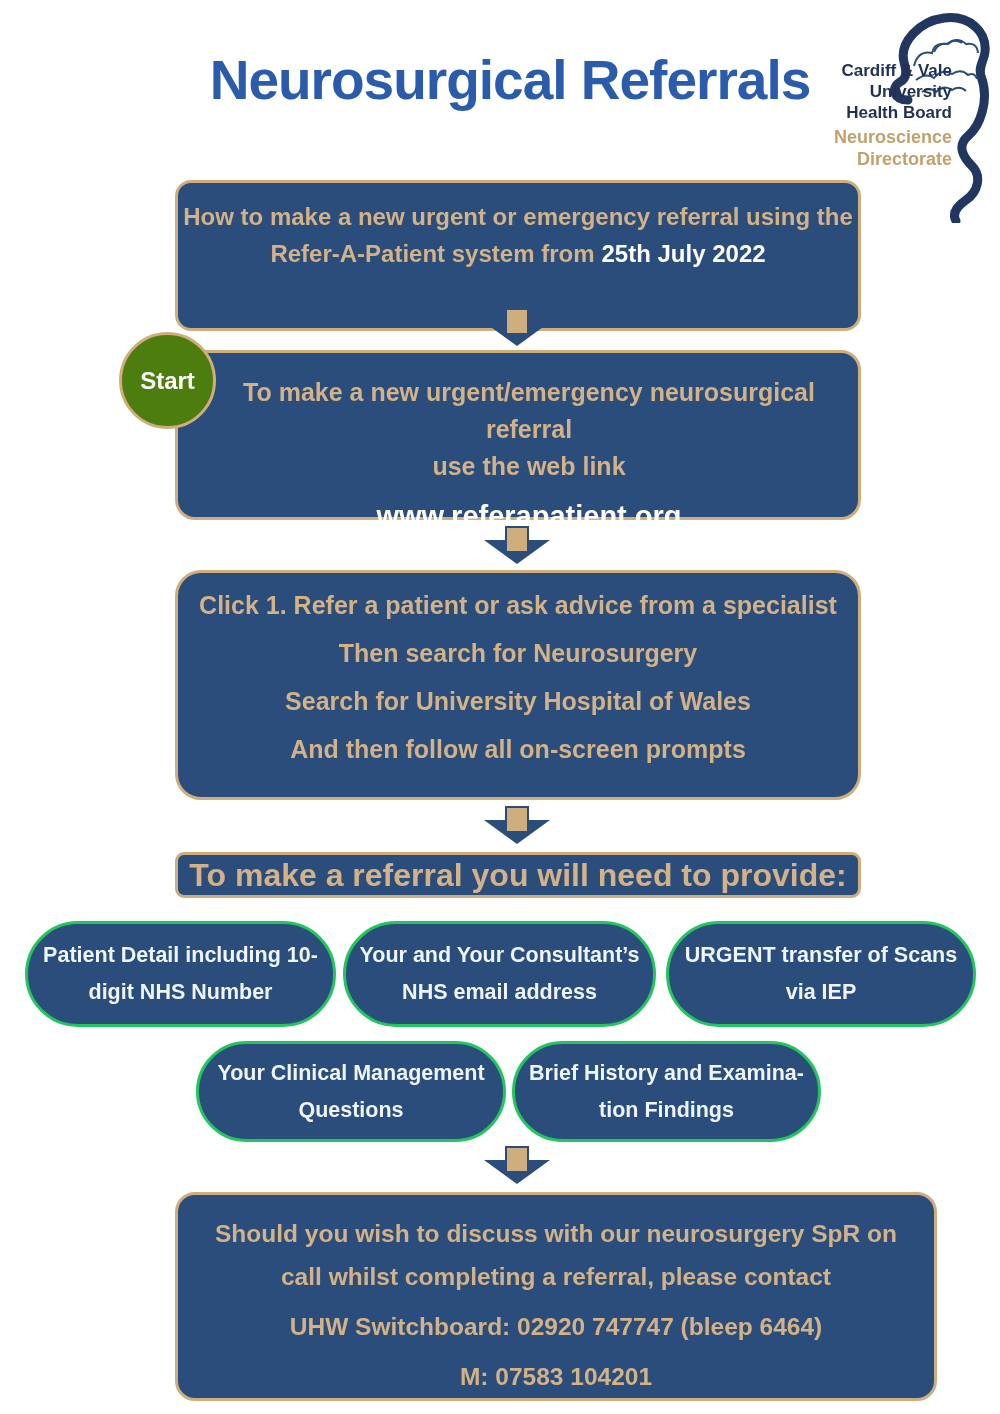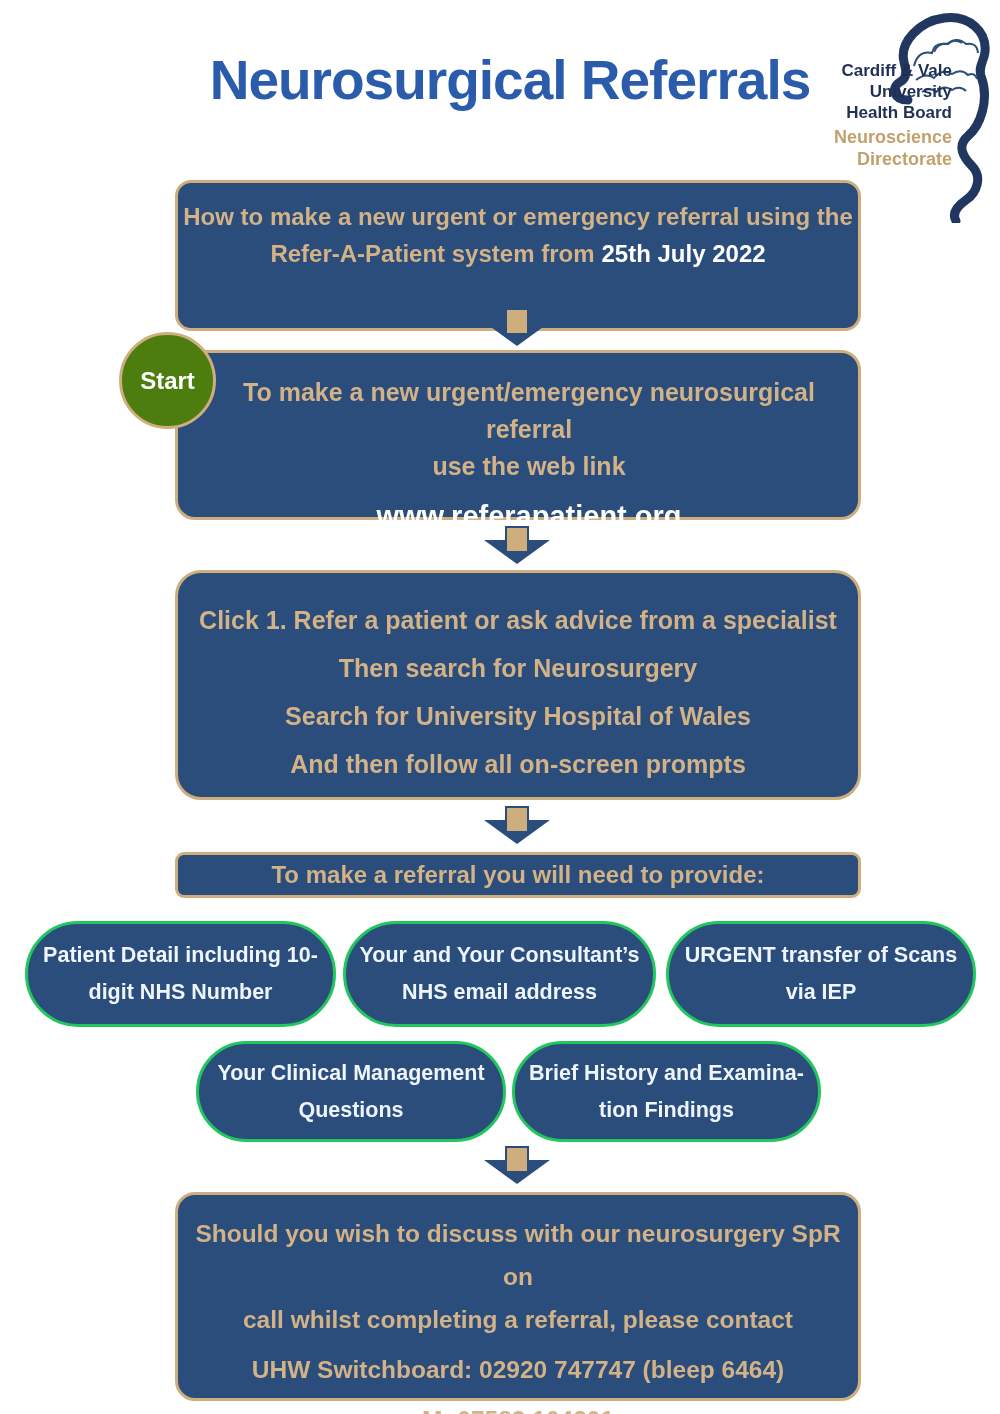--- a/index.html
+++ b/index.html
@@ -40,38 +40,38 @@
              text-decoration:underline; text-underline-offset:5px; }
 
   .start-badge {
     position:absolute; left:119px; top:332px; width:97px; height:97px;
     border-radius:50%; background:#4d7c0f; border:3px solid #cfae7e;
     color:#ffffff; font-size:24px; display:flex; align-items:center; justify-content:center;
     z-index:3;
   }
 
   .box3 { left:175px; top:570px; width:686px; height:230px; border-radius:26px;
-          font-size:25px; padding-top:23px; }
+          font-size:25px; padding-top:8px; }
   .box3 .line { line-height:48px; }
 
   .provide-bar { left:175px; top:852px; width:686px; height:46px; border-radius:9px;
-          font-size:24px; display:flex; align-items:center; justify-content:center; }
+          font-size:32px; display:flex; align-items:center; justify-content:center; }
 
   .pill {
     position:absolute; background:#2a4d7c; border:3px solid #22c55e; border-radius:54px;
     color:#eef5fc; font-size:21.5px; line-height:37px; text-align:center;
     display:flex; flex-direction:column; justify-content:center;
   }
   .pill-1 { left:25px;  top:921px;  width:311px; height:106px; }
   .pill-2 { left:343px; top:921px;  width:313px; height:106px; }
   .pill-3 { left:666px; top:921px;  width:310px; height:106px; }
   .pill-4 { left:196px; top:1041px; width:310px; height:101px; }
   .pill-5 { left:512px; top:1041px; width:309px; height:101px; }
 
-  .contact { left:175px; top:1192px; width:686px; height:209px; border-radius:20px;
+  .contact { left:175px; top:1192px; width:762px; height:209px; border-radius:20px;
           font-size:24.5px; padding-top:17px; }
   .contact .line { line-height:43px; }
   .contact .gap { margin-top:7px; }
 
   .arrow { position:absolute; left:481px; width:72px; height:40px; }
   .arrow-1 { top:308px; }
   .arrow-2 { top:526px; }
   .arrow-3 { top:806px; }
   .arrow-4 { top:1146px; }
 </style>

